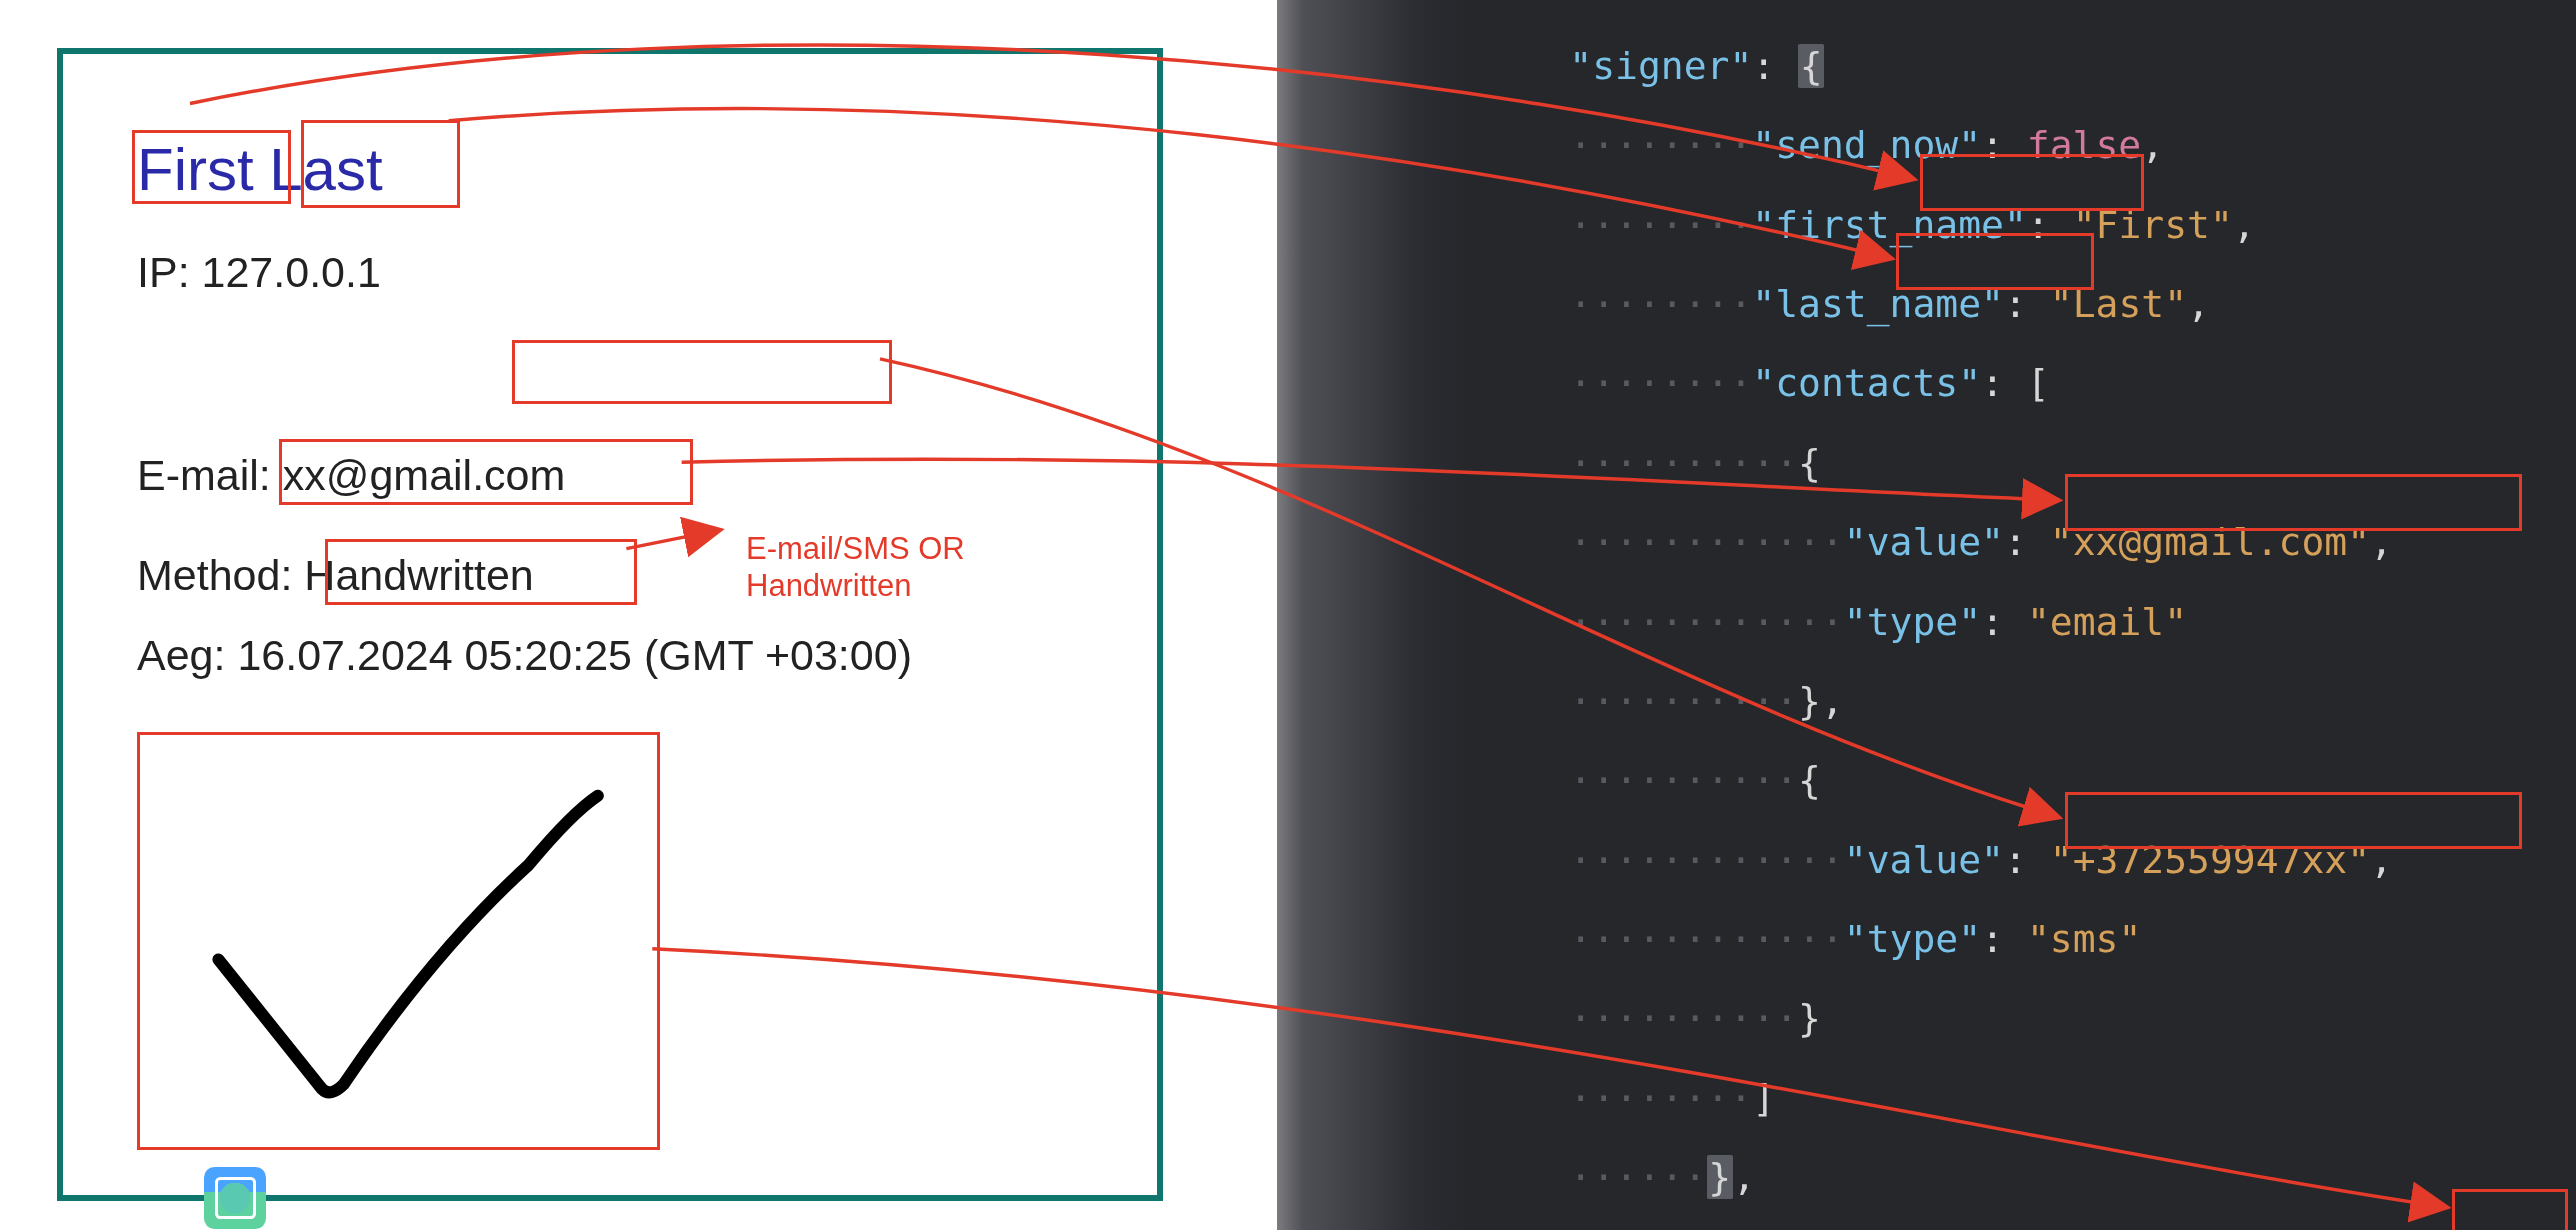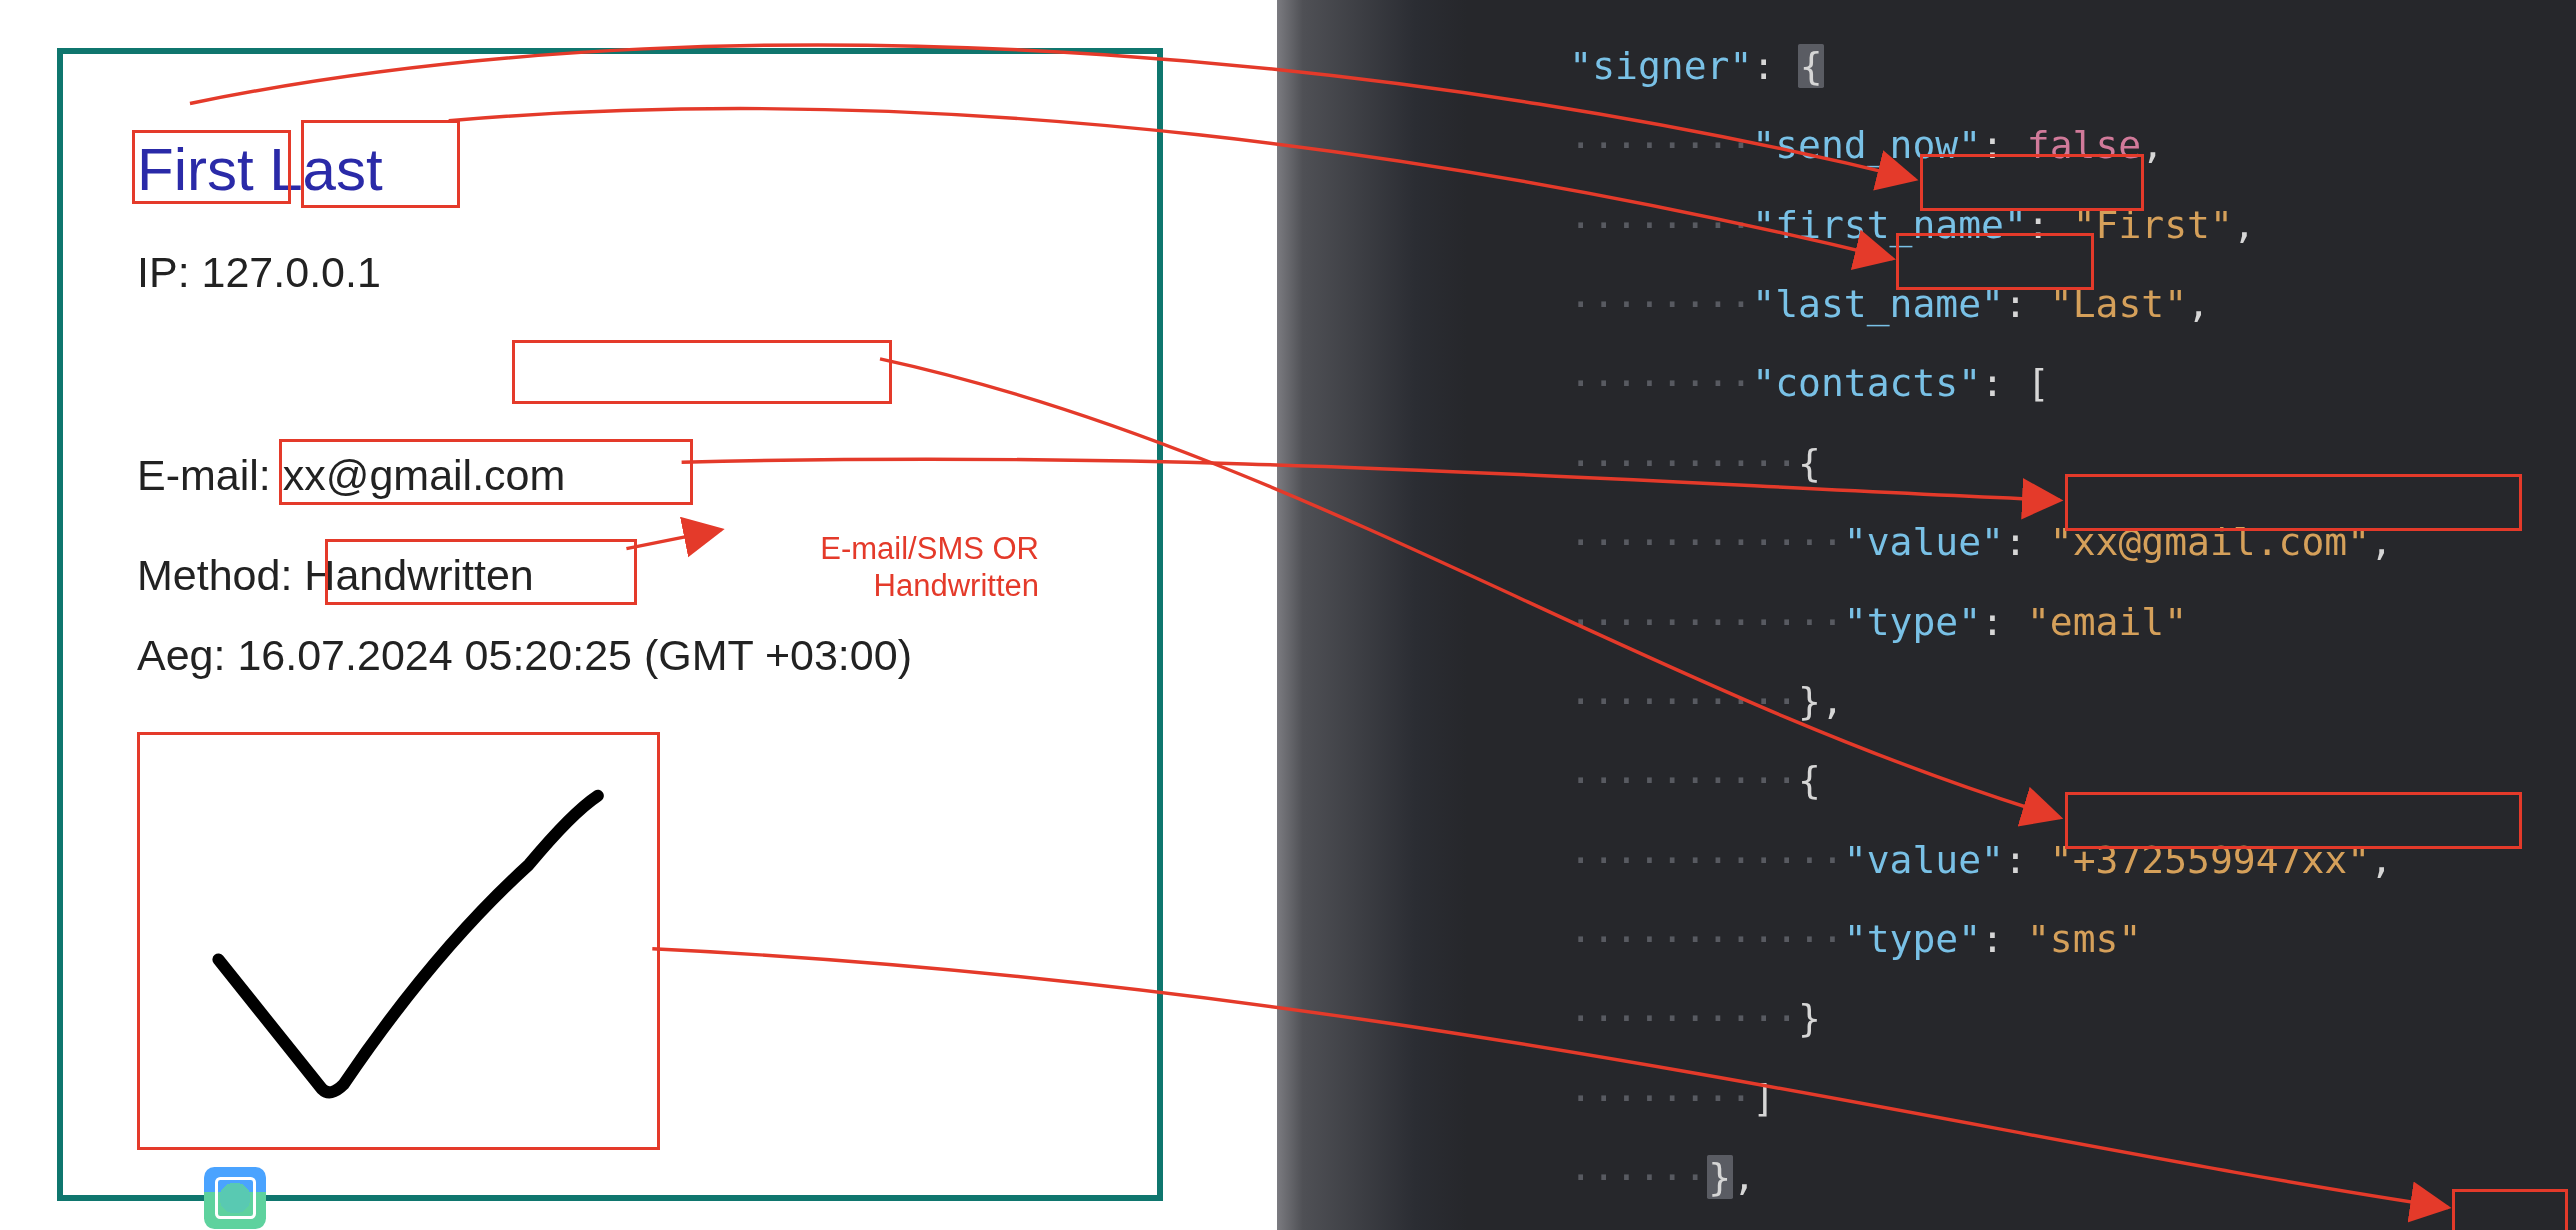--- a/index.html
+++ b/index.html
@@ -80,21 +80,21 @@
   .rb-mobile { left: 449px; top: 286px; width: 380px; height: 64px; }
   .rb-email  { left: 216px; top: 385px; width: 414px; height: 66px; }
   .rb-method { left: 262px; top: 485px; width: 312px; height: 66px; }
   .rb-sig    { left: 74px;  top: 678px; width: 523px; height: 418px; }
 
   .annot {
     position: absolute;
     color: #e43a2a;
     font-size: 31px;
     line-height: 1.2;
-    text-align: right;
+    text-align: left;
   }
   .annot.method-note { left: 683px; top: 476px; width: 293px; }
 
   
   .logo {
     position: absolute;
     left: 74px;
     top: 1113px;
     display: flex;
     align-items: center;

